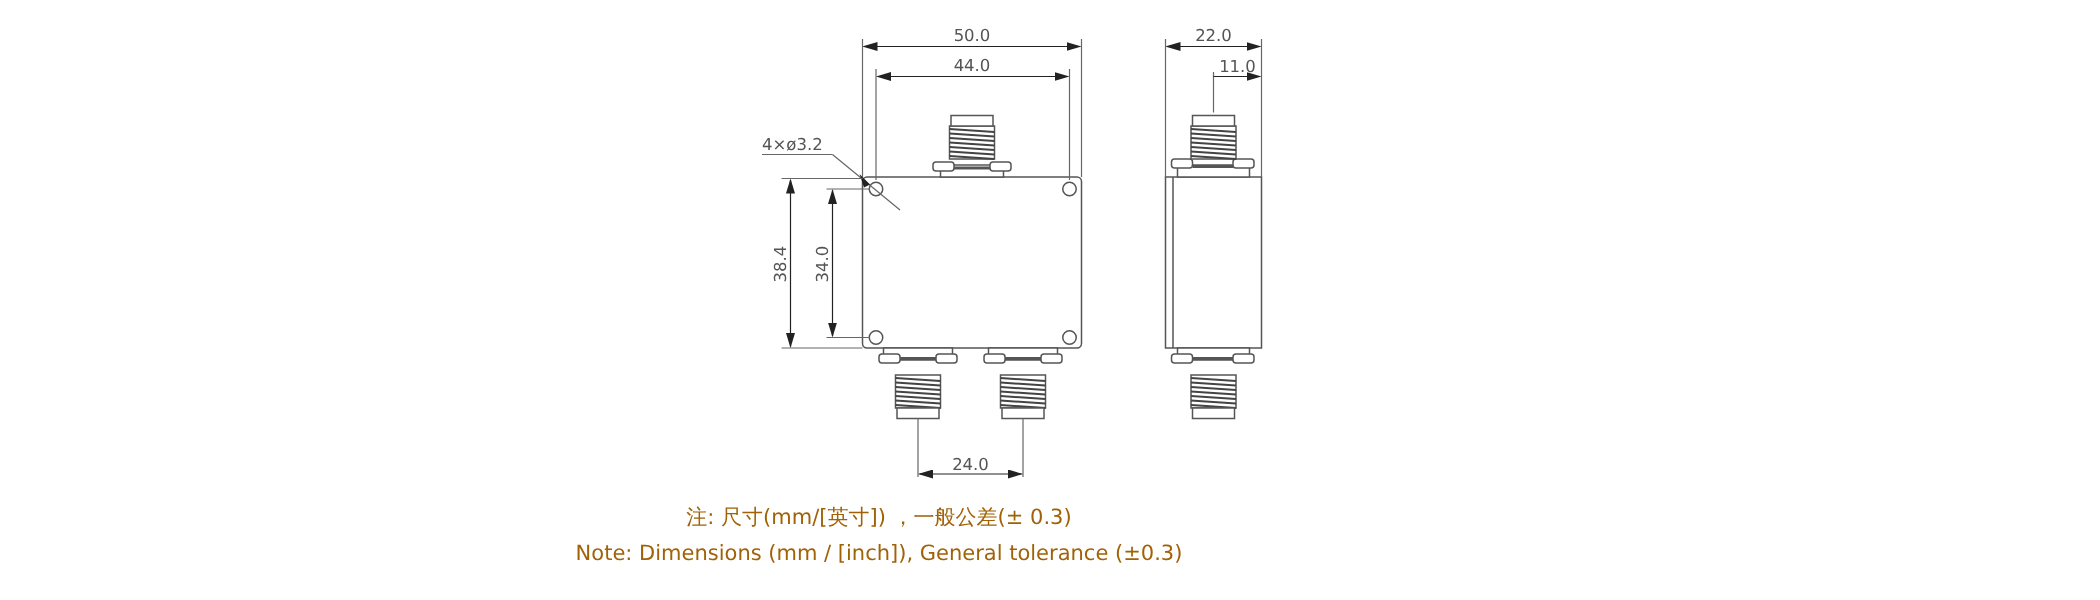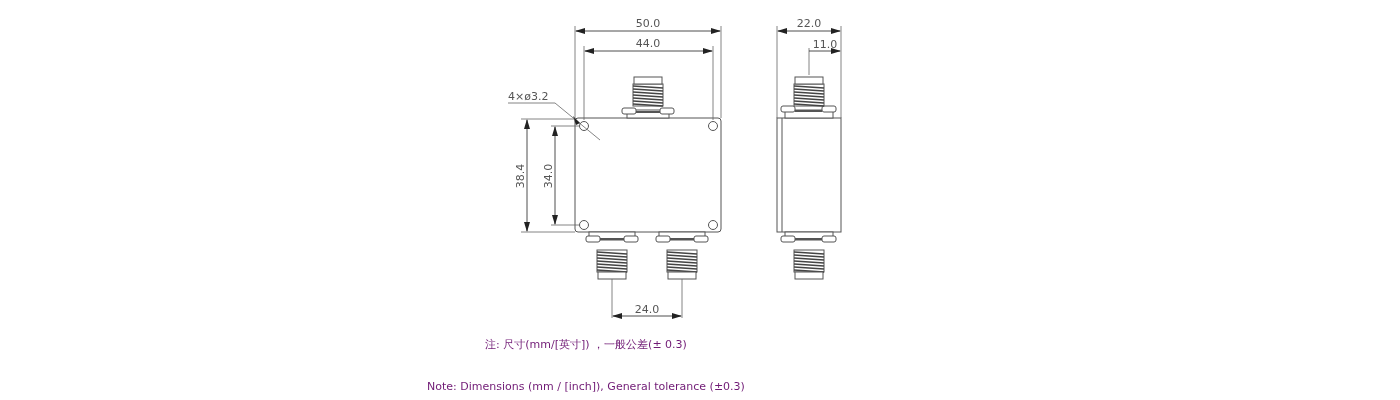--- a/index.html
+++ b/index.html
@@ -1,21 +1,21 @@
 <!DOCTYPE html>
 <html><head>
 <meta charset="utf-8">
 <style>
   html, body { margin: 0; padding: 0; background: #ffffff; }
   body { width: 1400px; height: 400px; position: relative; overflow: hidden; font-family: "DejaVu Sans", sans-serif; }
   #drawing { position: absolute; left: 0; top: 0; }
   .dim { font-family: "DejaVu Sans", sans-serif; font-size: 11px; fill: #555; }
-  .notes { position: absolute; left: 0; width: 1172px; text-align: center; color: #701a75; font-family: "DejaVu Sans", sans-serif; font-size: 11px; line-height: 24px; }
+  .notes { position: absolute; left: 0; width: 1172px; text-align: center; color: #a16207; font-family: "DejaVu Sans", sans-serif; font-size: 14px; line-height: 24px; }
   .note-cn { top: 333px; }
-  .note-en { top: 375px; }
+  .note-en { top: 357px; }
 </style>
 </head>
 <body>
 
 <svg id="drawing" width="1400" height="330" viewBox="0 0 1400 330" xmlns="http://www.w3.org/2000/svg">
   <defs>
     <marker id="arr" markerWidth="10" markerHeight="6" refX="9" refY="3" orient="auto-start-reverse" markerUnits="userSpaceOnUse">
       <path d="M0,0 L10,3 L0,6 z" fill="#222"></path>
     </marker>
     <g id="threads">

